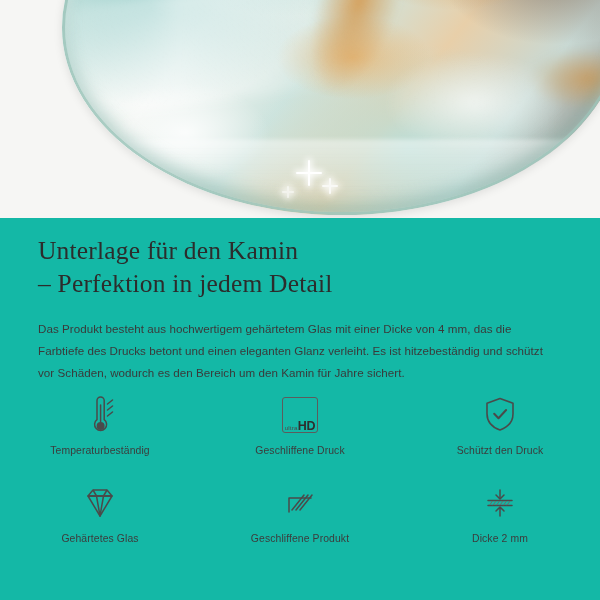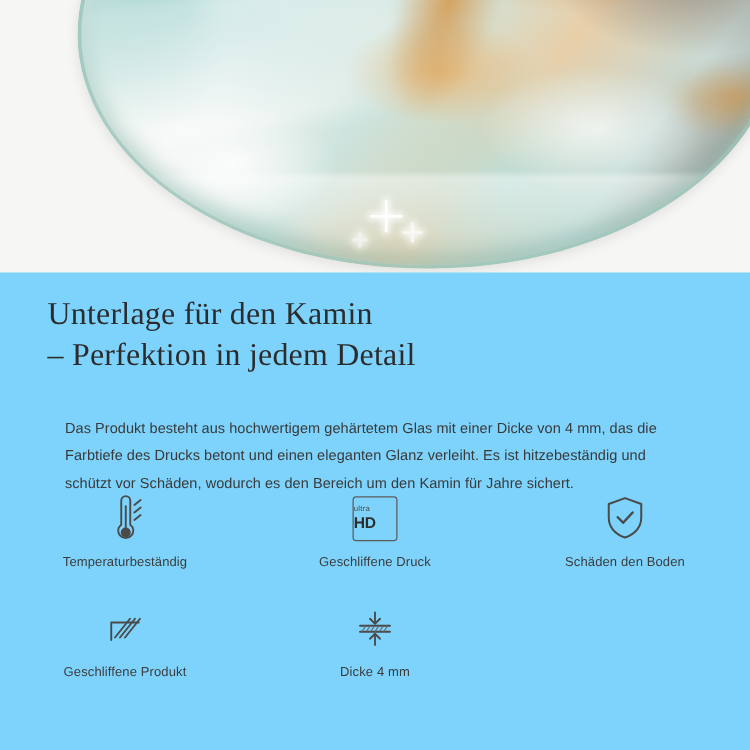--- a/index.html
+++ b/index.html
@@ -11,21 +11,21 @@
     height: 600px;
     background: #ffffff;
     font-family: "Liberation Sans", sans-serif;
     overflow: hidden;
   }
 
   #page {
     position: relative;
     width: 600px;
     height: 600px;
-    background: #7dd3fc;
+    background: #14b8a6;
     overflow: hidden;
   }
 
   
   .hero {
     position: absolute;
     top: 0;
     left: 0;
     width: 600px;
     height: 218px;
@@ -138,21 +138,21 @@
     font-family: "Liberation Serif", serif;
     font-weight: 400;
     font-size: 25.5px;
     line-height: 33px;
     color: #2c2c2c;
     letter-spacing: 0.2px;
     white-space: pre-line;
   }
 
   .body-copy {
-    margin: 14px;
+    margin: 0;
     padding: 18px 48px 0 38px;
     font-size: 11.6px;
     line-height: 22px;
     color: #3a3a3a;
     letter-spacing: 0.05px;
   }
 
   
   .features {
     position: absolute;
@@ -186,22 +186,22 @@
     text-align: center;
     letter-spacing: 0.1px;
   }
 
   .hd-badge {
     width: 34px;
     height: 34px;
     border: 1.6px solid #5c5c5c;
     border-radius: 3px;
     display: flex;
-    flex-direction: column;
-    align-items: flex-start;
+    flex-direction: row;
+    align-items: flex-end;
     justify-content: center;
     line-height: 1;
   }
   .hd-badge .u {
     font-size: 6.2px;
     color: #4a4a4a;
     letter-spacing: 0.2px;
     margin-bottom: 1px;
   }
   .hd-badge .hd {
@@ -263,23 +263,36 @@
       <div class="cap">Geschliffene Druck</div>
     </div>
 
     <div class="feature">
       <div class="ico">
         <svg width="40" height="44" viewBox="0 0 40 44">
           <path d="M20 5.5 L33 10.2 v10.5 c0 8.2 -5.6 13.6 -13 16.3 c-7.4 -2.7 -13 -8.1 -13 -16.3 V10.2 z" fill="none" stroke="#4a4a4a" stroke-width="1.6" stroke-linejoin="round"></path>
           <path d="M14.2 20.8 l4.3 4.4 l7.6 -8.2" fill="none" stroke="#4a4a4a" stroke-width="2" stroke-linecap="round" stroke-linejoin="round"></path>
         </svg>
       </div>
-      <div class="cap">Schäden den Boden</div>
-    </div>
-
+      <div class="cap">Schützt den Druck</div>
+    </div>
+
+    <div class="feature">
+      <div class="ico">
+        <svg width="44" height="42" viewBox="0 0 44 42">
+          <g fill="none" stroke="#4a4a4a" stroke-width="1.5" stroke-linejoin="round">
+            <path d="M10 14 L22 34 L34 14 z"></path>
+            <path d="M10 14 L15 8 h14 l5 6 z"></path>
+            <path d="M15 8 L18.5 14 L22 34 L25.5 14 L29 8"></path>
+            <path d="M10 14 h24"></path>
+          </g>
+        </svg>
+      </div>
+      <div class="cap">Gehärtetes Glas</div>
+    </div>
 
     <div class="feature">
       <div class="ico">
         <svg width="44" height="42" viewBox="0 0 44 42">
           <g fill="none" stroke="#4a4a4a" stroke-width="1.5" stroke-linecap="round" stroke-linejoin="round">
             <path d="M11 30 L11 16 L33 16"></path>
             <line x1="14" y1="28" x2="26" y2="13"></line>
             <line x1="18" y1="28" x2="30" y2="13"></line>
             <line x1="22" y1="28" x2="34" y2="13"></line>
           </g>
@@ -302,17 +315,17 @@
           <g stroke="#6a6a6a" stroke-width="1">
             <line x1="11.5" y1="23.2" x2="14.5" y2="19"></line>
             <line x1="15" y1="23.2" x2="18" y2="19"></line>
             <line x1="18.5" y1="23.2" x2="21.5" y2="19"></line>
             <line x1="22" y1="23.2" x2="25" y2="19"></line>
             <line x1="25.5" y1="23.2" x2="28.5" y2="19"></line>
             <line x1="29" y1="23.2" x2="32" y2="19"></line>
           </g>
         </svg>
       </div>
-      <div class="cap">Dicke 4 mm</div>
+      <div class="cap">Dicke 2 mm</div>
     </div>
 
   </div>
 </div>
 
 </body></html>

